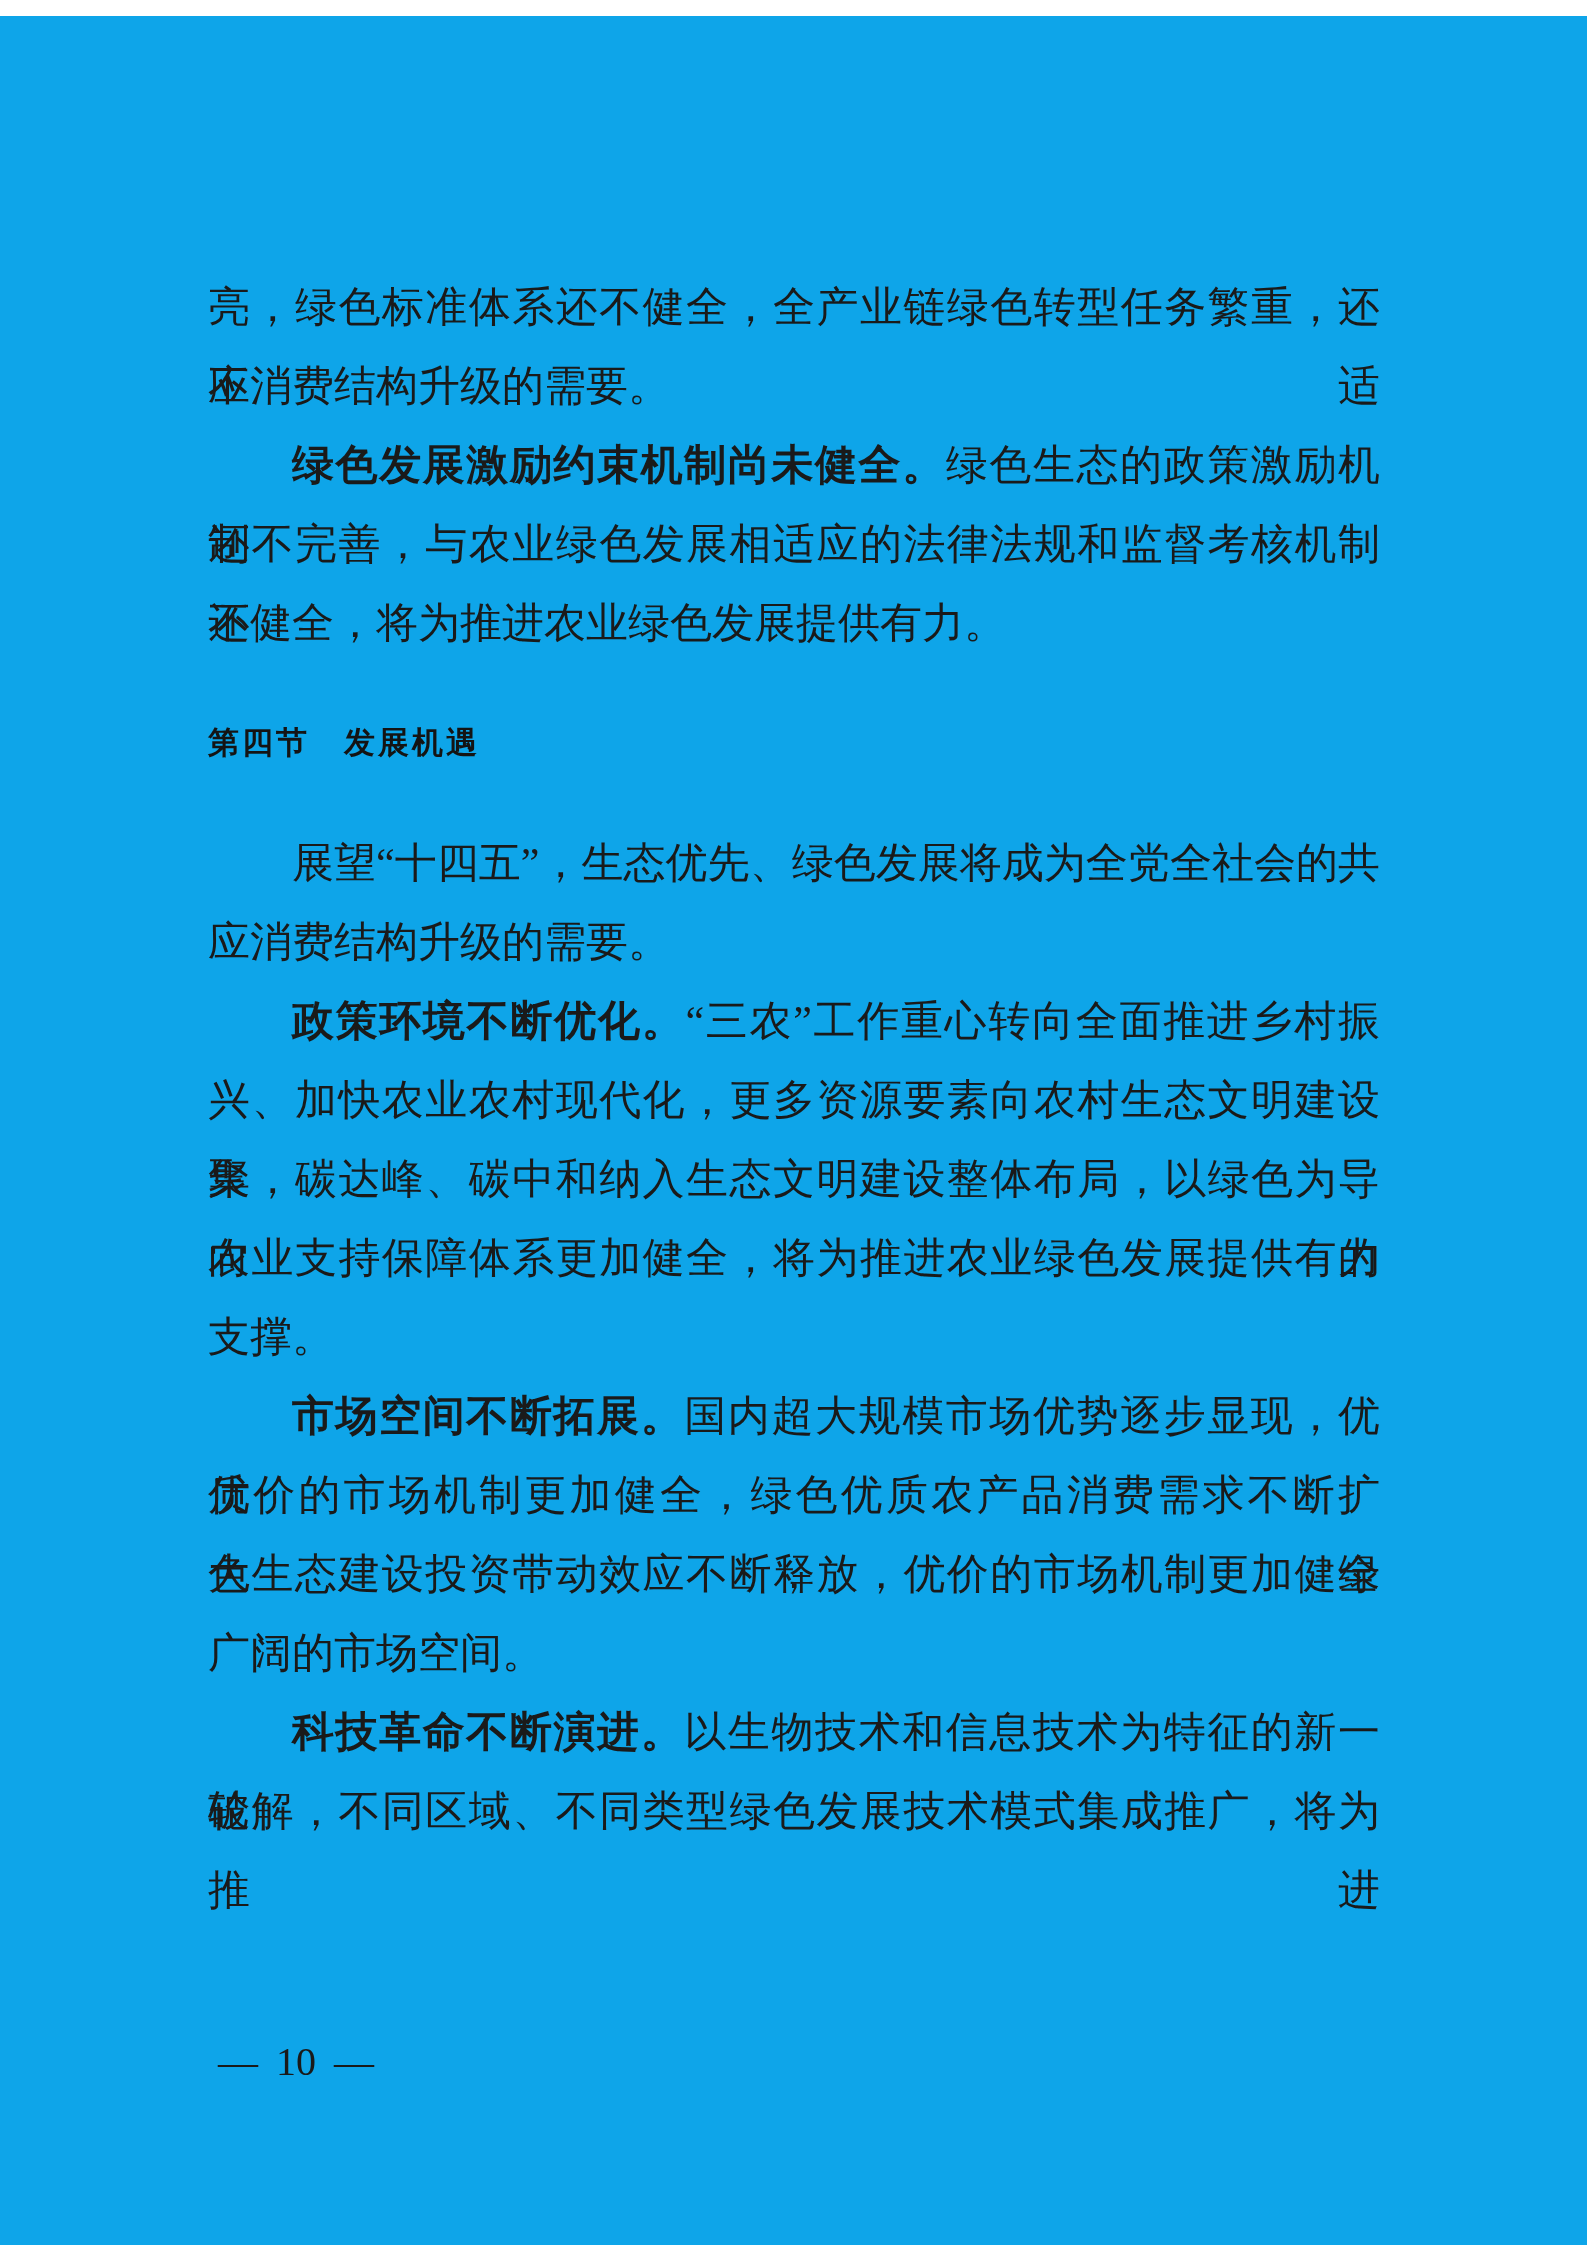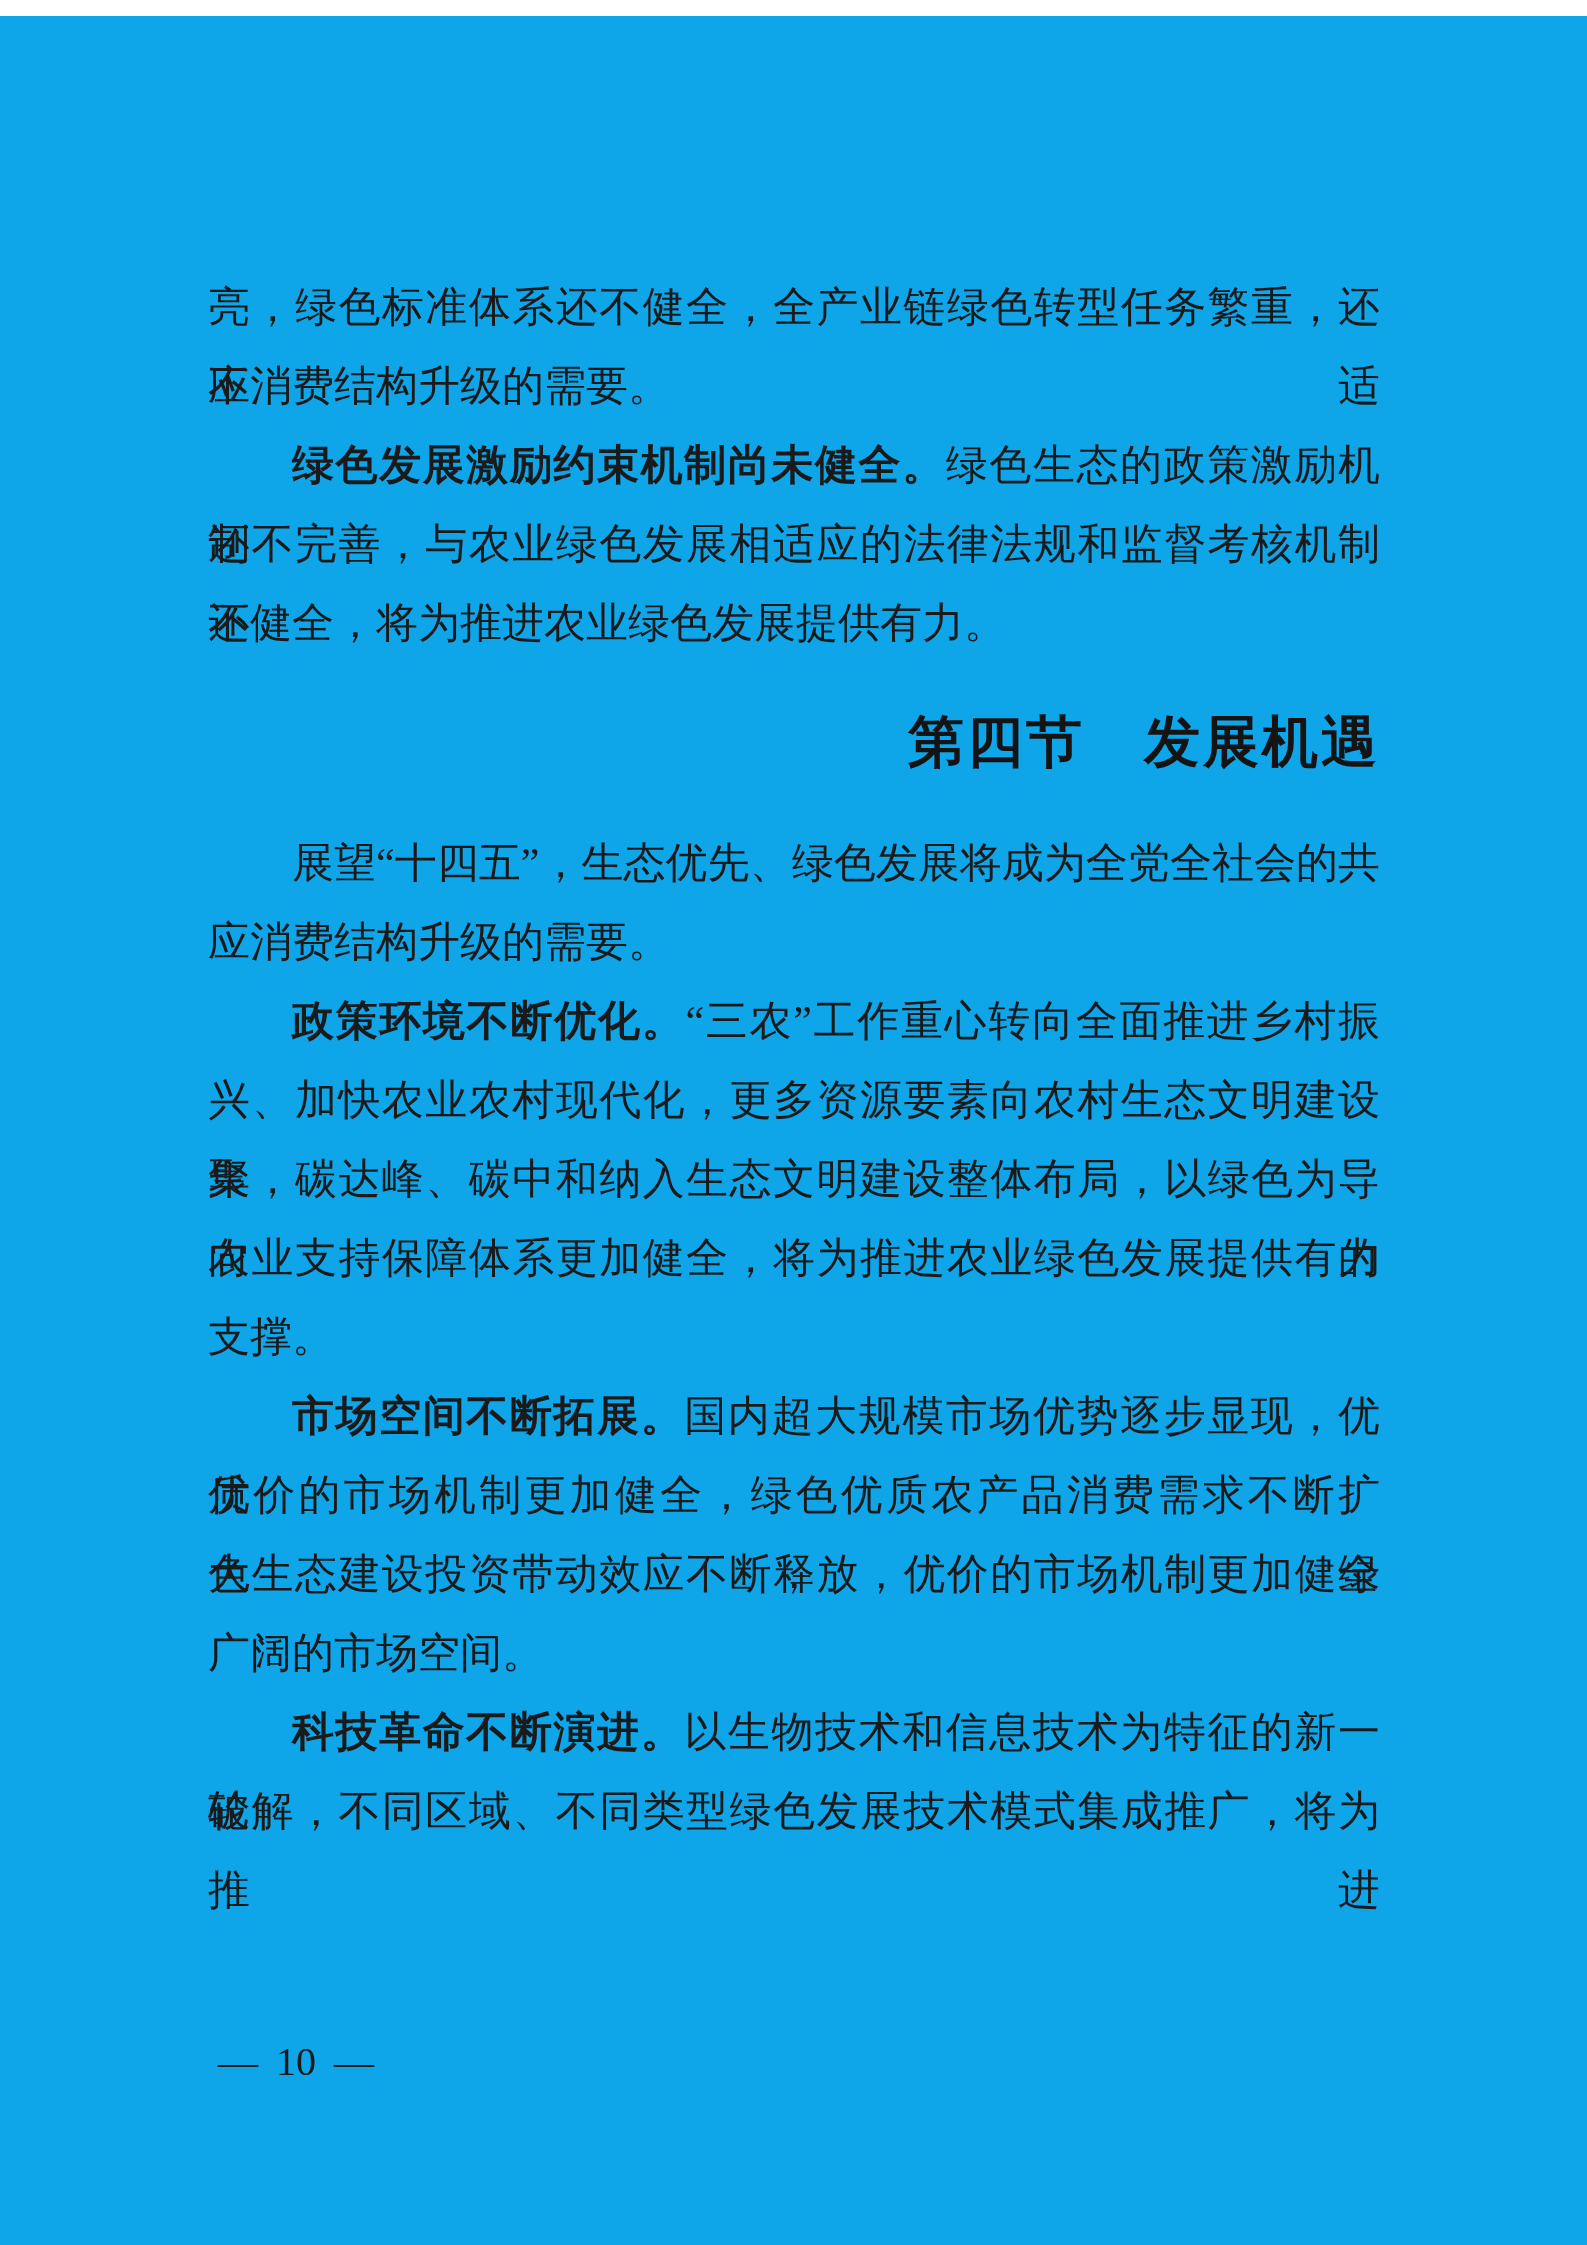--- a/index.html
+++ b/index.html
@@ -40,23 +40,23 @@
   .line.indent {
     text-indent: 84px;
   }
   .lead {
     font-weight: 700;
   }
   .heading {
     height: 79px;
     line-height: 79px;
     margin: 40px 0 42px 0;
-    font-size: 56px;
+    font-size: 31px;
     font-weight: 600;
-    text-align: right;
+    text-align: left;
     letter-spacing: 3px;
     color: #141414;
   }
   .footer {
     position: absolute;
     left: 218px;
     top: 2020px;
     height: 50px;
     display: flex;
     align-items: center;

